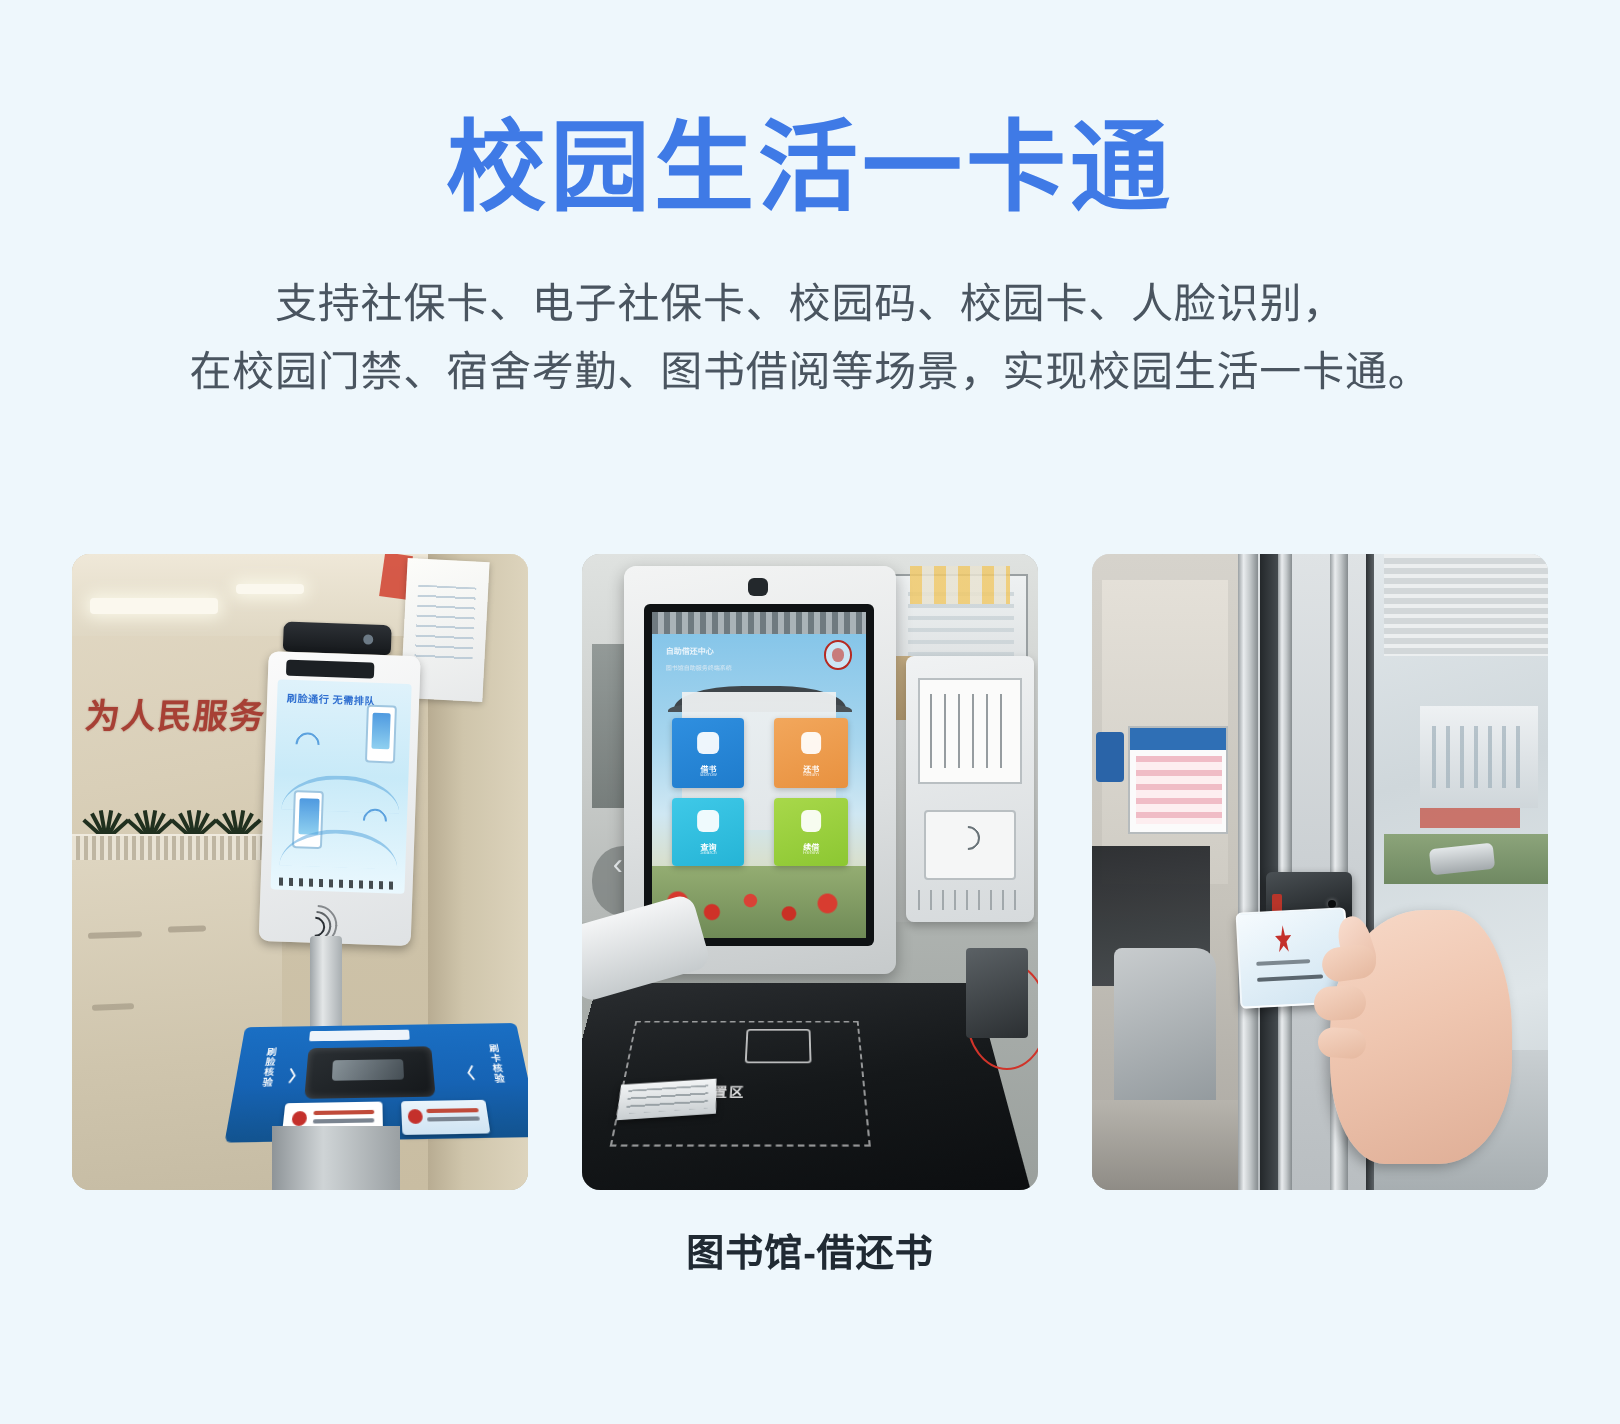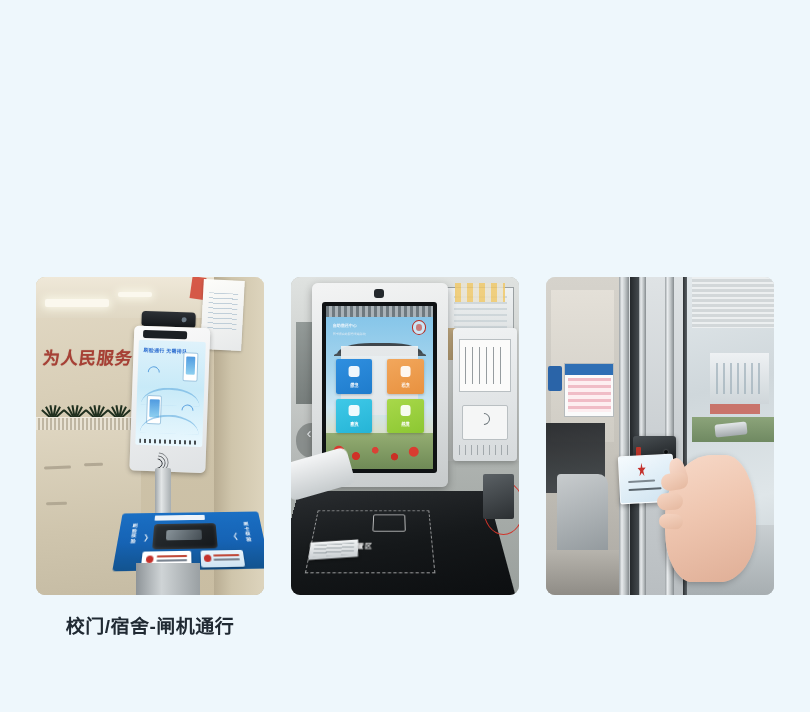--- a/index.html
+++ b/index.html
@@ -624,20 +624,27 @@
     background: linear-gradient(150deg,#f9ded0,#e9bda6);
     border-radius: 50% 40% 30% 50%;
     transform: rotate(-18deg);
   }
 </style>
 </head>
 <body>
 
 <div class="page">
 
+  <div class="header">
+    <h1 class="page-title">校园生活一卡通</h1>
+    <div class="subtitle">
+      <span class="line">支持社保卡、电子社保卡、校园码、校园卡、人脸识别，</span>
+      <span class="line">在校园门禁、宿舍考勤、图书借阅等场景，实现校园生活一卡通。</span>
+    </div>
+  </div>
 
   <div class="panels">
 
     <div class="panel-col">
       <div class="photo">
         <div class="p1-bg"></div>
         <div class="p1-wall-left"></div>
         <div class="p1-ceiling"></div>
         <div class="p1-light"></div>
         <div class="p1-light two"></div>
@@ -722,21 +729,20 @@
               <u class="s2"></u>
           </div>
           <div class="p1-sticker b">
             <i></i>
               <u></u>
               <u class="s2"></u>
           </div>
         </div>
         <div class="p1-base"></div>
       </div>
-      <div class="caption">校门/宿舍-闸机通行</div>
     </div>
 
     <div class="panel-col">
       <div class="photo">
         <div class="p2-bg"></div>
         <div class="p2-room"></div>
         <div class="p2-win"></div>
         <div class="p2-signs"></div>
         <div class="p2-shelf"></div>
         <div class="p2-box"></div>
@@ -787,20 +793,21 @@
         <div class="p2-tray">
           <div class="p2-tray-zone"></div>
           <div class="p2-tray-icon"></div>
           <div class="p2-tray-txt">图书放置区</div>
           <div class="p2-book"></div>
         </div>
         <div class="p2-roller"></div>
         <div class="p2-redcircle"></div>
         <div class="p2-rightgear"></div>
       </div>
+      <div class="caption">图书馆-借还书</div>
     </div>
 
     <div class="panel-col">
       <div class="photo">
         <div class="p3-bg"></div>
         <div class="p3-inside"></div>
         <div class="p3-inwall"></div>
         <div class="p3-blue-sign"></div>
         <div class="p3-poster">
           <div class="p3-poster-hd"></div>

